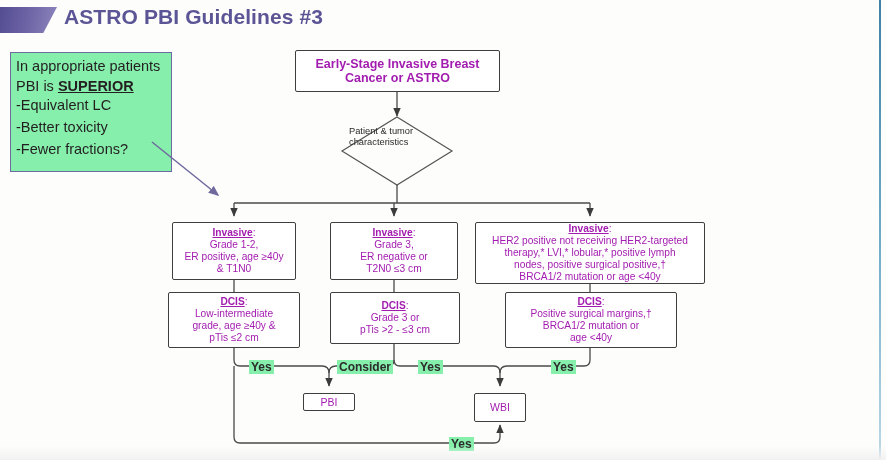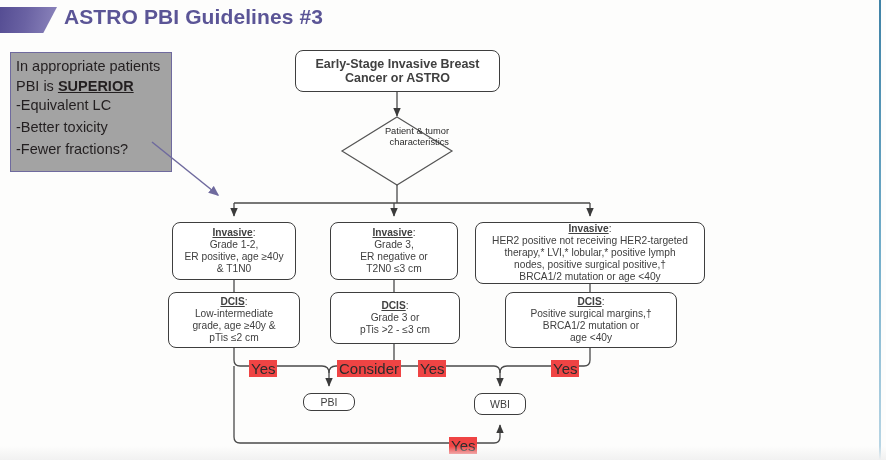--- a/index.html
+++ b/index.html
@@ -27,52 +27,52 @@
     background:linear-gradient(180deg,#3f82a6 0%,#73aeca 55%,#bdd8e6 100%);
   }
   .bottom-haze{
     position:absolute;left:0;bottom:0;width:886px;height:14px;
     background:linear-gradient(180deg,rgba(243,243,243,0) 0%,#f1f1f1 100%);
   }
 
   
   .callout{
     position:absolute;left:10px;top:52px;width:162px;height:120px;
-    border:1.4px solid #6f6a9e;background:#a3a3a3;
+    border:1.4px solid #6f6a9e;background:#86efac;
     box-sizing:border-box;padding:5px 6px 0 5px;
   }
   .callout p{margin:0 0 4px 0;font-size:14.5px;color:#231f20;line-height:1.22;}
   .callout p.tight{margin-bottom:2px;}
   .callout b{font-weight:bold;text-decoration:underline;}
   .callout-tail{position:absolute;left:150px;top:140px;width:90px;height:70px;}
   .node{
     position:absolute;box-sizing:border-box;
-    border:1.4px solid #3e3e3e;border-radius:8px;background:#ffffff;
+    border:1.4px solid #3e3e3e;border-radius:2px;background:#ffffff;
     display:flex;align-items:center;justify-content:center;text-align:center;
-    color:#404040;
+    color:#a21caf;
   }
   .node .inner{padding:0 4px;line-height:1.16;}
   .node .hdr{font-weight:bold;text-decoration:underline;margin-top:47px;}
 
   #n-top{left:295px;top:50px;width:205px;height:42px;font-size:12.5px;font-weight:bold;border-width:1.6px;}
   #n-inv1{left:172px;top:222px;width:124px;height:58px;font-size:10.2px;}
   #n-inv2{left:330px;top:222px;width:128px;height:58px;font-size:10.2px;}
   #n-inv3{left:475px;top:222px;width:230px;height:62px;font-size:10.2px;}
   #n-dcis1{left:168px;top:292px;width:132px;height:56px;font-size:10.2px;}
   #n-dcis2{left:330px;top:292px;width:130px;height:52px;font-size:10.2px;}
   #n-dcis3{left:505px;top:292px;width:172px;height:56px;font-size:10.2px;}
   #n-pbi{left:303px;top:393px;width:52px;height:18px;font-size:10.5px;}
-  #n-wbi{left:474px;top:393px;width:52px;height:22px;font-size:10.5px;}
+  #n-wbi{left:474px;top:393px;width:52px;height:29px;font-size:10.5px;}
 
   .diamond-label{
     position:absolute;left:349px;top:126px;width:100px;
-    text-align:right;font-size:9.3px;color:#2a2a2a;line-height:1.2;
+    text-align:left;font-size:9.3px;color:#2a2a2a;line-height:1.2;
   }
   svg.wires{position:absolute;left:0;top:0;width:886px;height:460px;pointer-events:none;}
-  .edge-lbl{position:absolute;font-size:15px;color:#2b2b2b;background:#ef4444;padding:0 2px;}
+  .edge-lbl{position:absolute;font-size:12px;color:#2b2b2b;background:#86efac;padding:0 2px;font-weight:bold;}
 </style>
 </head>
 <body>
 
 <div id="stage">
 
   <div class="title-wedge"></div>
   <div class="slide-title">ASTRO PBI Guidelines #3</div>
   <div class="right-rule"></div>
 

